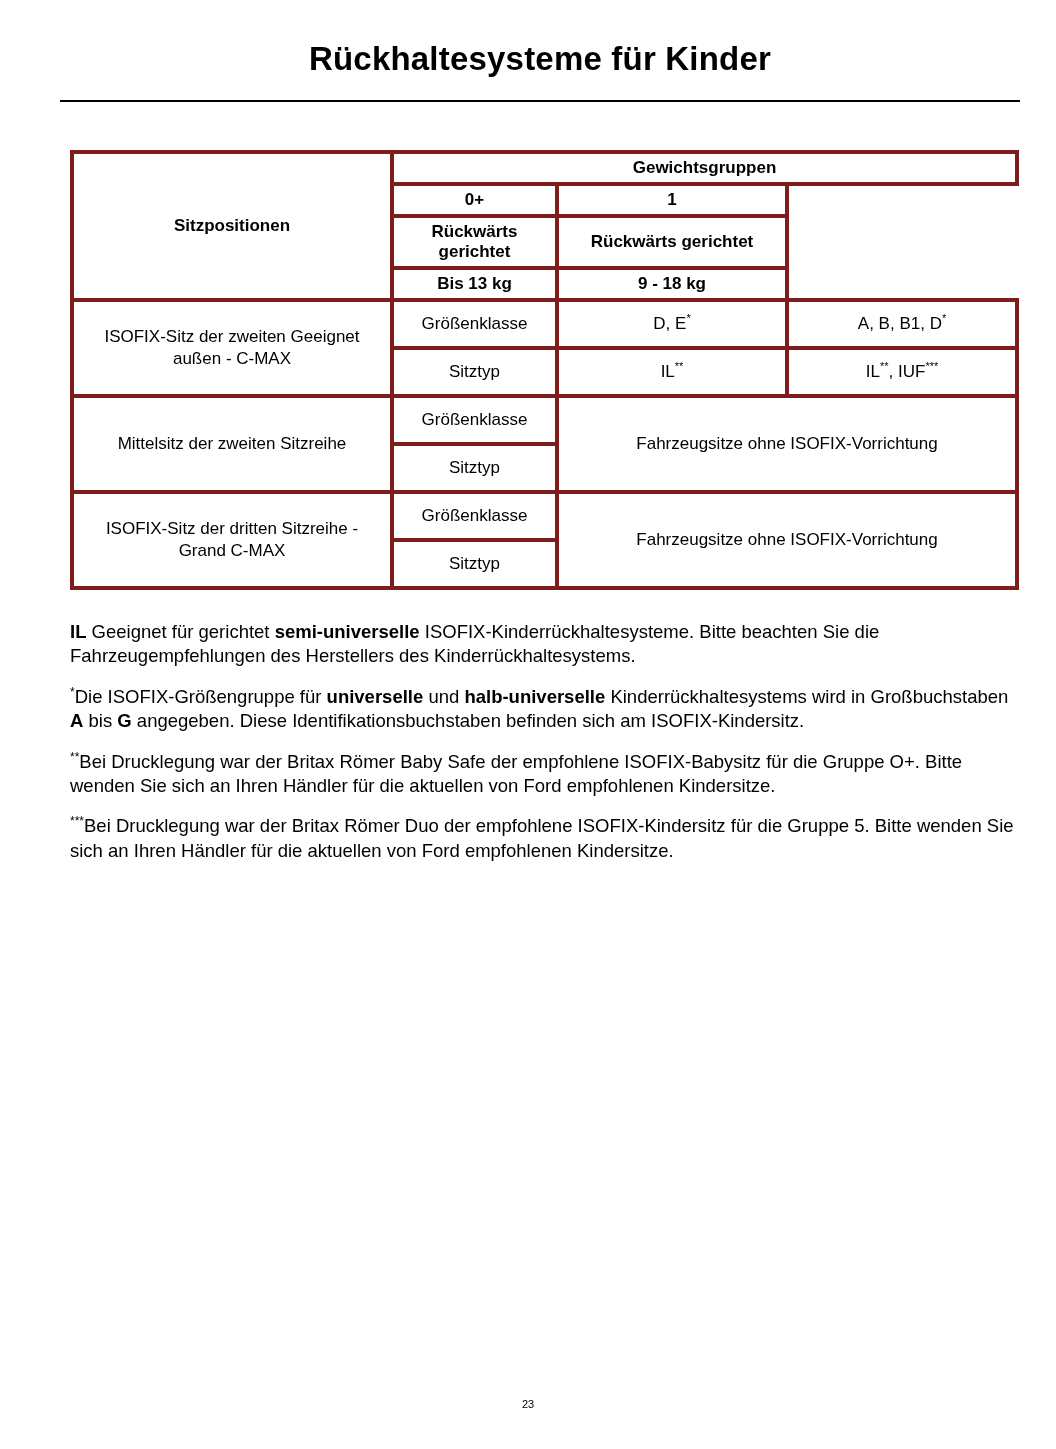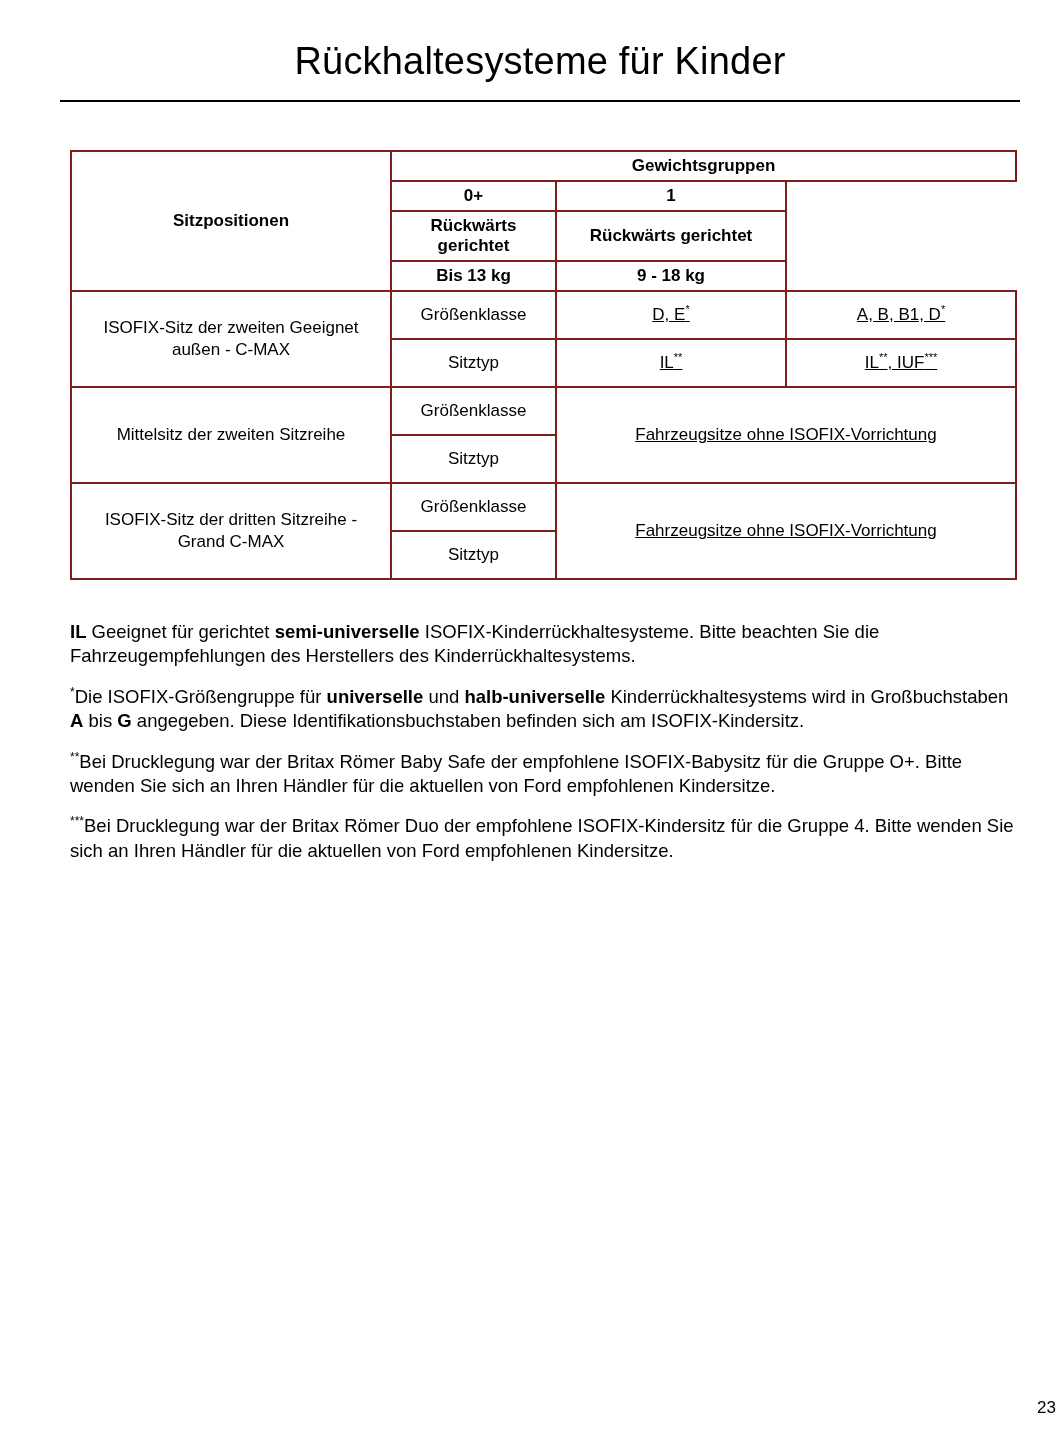--- a/index.html
+++ b/index.html
@@ -25,22 +25,22 @@
   
   .header {
     position: absolute;
     left: 60px;
     top: 40px;
     width: 960px;
     text-align: center;
   }
   .header h1 {
     margin: 0;
-    font-size: 38px;
-    font-weight: normal;
+    font-size: 33px;
+    font-weight: bold;
     letter-spacing: 0.2px;
   }
   .header-rule {
     position: absolute;
     left: 60px;
     top: 100px;
     width: 960px;
     height: 2px;
     background: #000;
   }
@@ -51,21 +51,21 @@
     left: 70px;
     top: 150px;
     width: 945px;
   }
   table.isofix {
     border-collapse: collapse;
     width: 945px;
     table-layout: fixed;
   }
   table.isofix td, table.isofix th {
-    border: 2px solid #7f1d1d;
+    border: 4px solid #7f1d1d;
     padding: 4px 8px;
     font-size: 17px;
     font-weight: normal;
     vertical-align: middle;
     text-align: center;
   }
   table.isofix th {
     font-weight: bold;
   }
   .col-pos   { width: 320px; }
@@ -77,21 +77,20 @@
     text-align: left;
     font-size: 17px;
     line-height: 1.28;
     padding-left: 10px;
   }
   .sub-cell {
     font-size: 17px;
   }
   .val-cell {
     font-size: 17px;
-    text-decoration: underline;
   }
   sup {
     font-size: 11px;
     vertical-align: super;
     line-height: 0;
   }
   .hdr-group { font-size: 17px; font-weight: bold; }
   .hdr-tall { height: 50px; }
 
   
@@ -114,22 +113,22 @@
     vertical-align: super;
     line-height: 0;
   }
 
   
   .footer {
     position: absolute;
     left: 0;
     top: 1398px;
     width: 1056px;
-    text-align: right;
-    font-size: 17px;
+    text-align: center;
+    font-size: 11px;
   }
 </style>
 </head>
 <body>
 
 <div class="page">
 
   <div class="header">
     <h1>Rückhaltesysteme für Kinder</h1>
   </div>
@@ -199,20 +198,20 @@
           <td class="sub-cell">Sitztyp</td>
         </tr>
       </tbody>
     </table>
   </div>
 
   <div class="notes" id="notes">
       <div class="note"><span class="lead">IL</span><span> Geeignet für gerichtet </span><b>semi-universelle</b><span> ISOFIX-Kinderrückhaltesysteme. Bitte beachten Sie die Fahrzeugempfehlungen des Herstellers des Kinderrückhaltesystems.</span></div>
       <div class="note"><span class="supmark">*</span><span>Die ISOFIX-Größengruppe für </span><b>universelle</b><span> und </span><b>halb-universelle</b><span> Kinderrückhaltesystems wird in Großbuchstaben </span><b>A</b><span> bis </span><b>G</b><span> angegeben. Diese Identifikationsbuchstaben befinden sich am ISOFIX-Kindersitz.</span></div>
       <div class="note"><span class="supmark">**</span><span>Bei Drucklegung war der Britax Römer Baby Safe der empfohlene ISOFIX-Babysitz für die Gruppe O+. Bitte wenden Sie sich an Ihren Händler für die aktuellen von Ford empfohlenen Kindersitze.</span></div>
-      <div class="note"><span class="supmark">***</span><span>Bei Drucklegung war der Britax Römer Duo der empfohlene ISOFIX-Kindersitz für die Gruppe 4. Bitte wenden Sie sich an Ihren Händler für die aktuellen von Ford empfohlenen Kindersitze.</span></div>
+      <div class="note"><span class="supmark">***</span><span>Bei Drucklegung war der Britax Römer Duo der empfohlene ISOFIX-Kindersitz für die Gruppe 5. Bitte wenden Sie sich an Ihren Händler für die aktuellen von Ford empfohlenen Kindersitze.</span></div>
     </div>
 
   <div class="footer">
     <span>23</span>
   </div>
 
 </div>
 
 </body></html>

